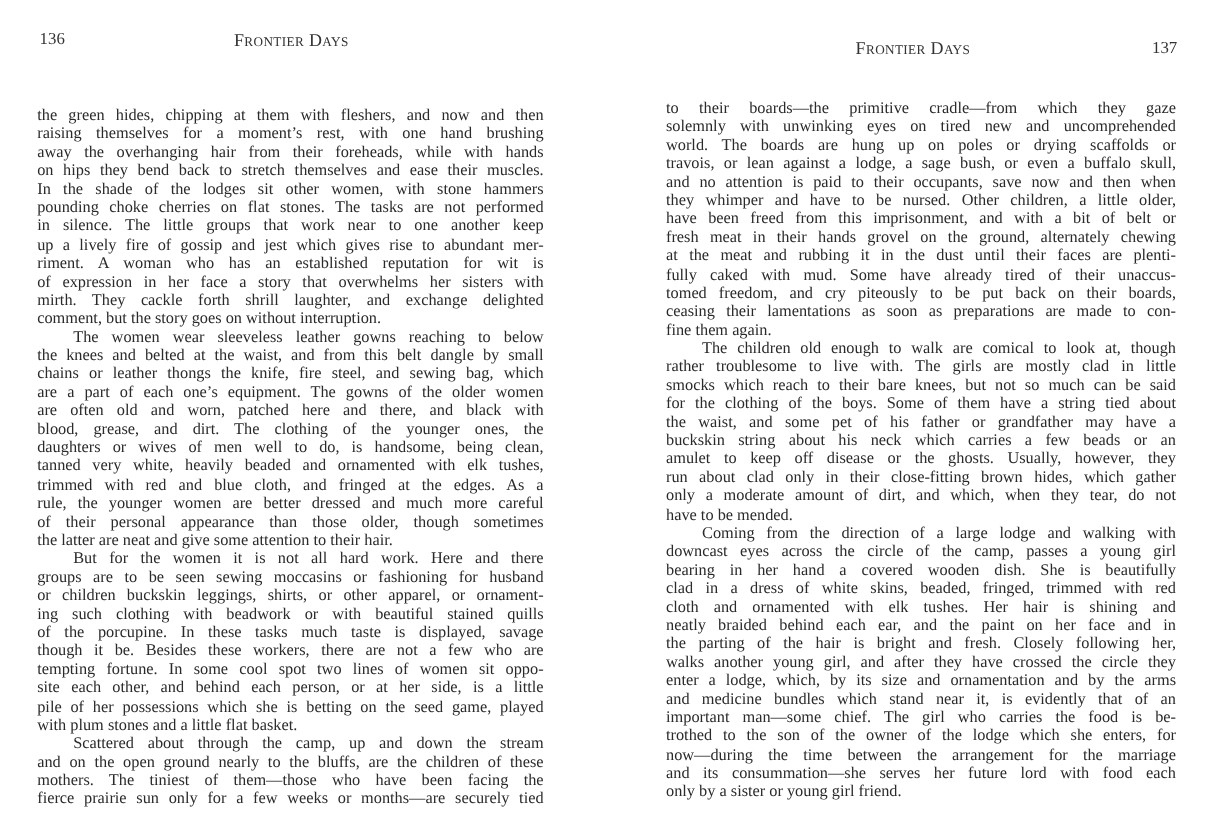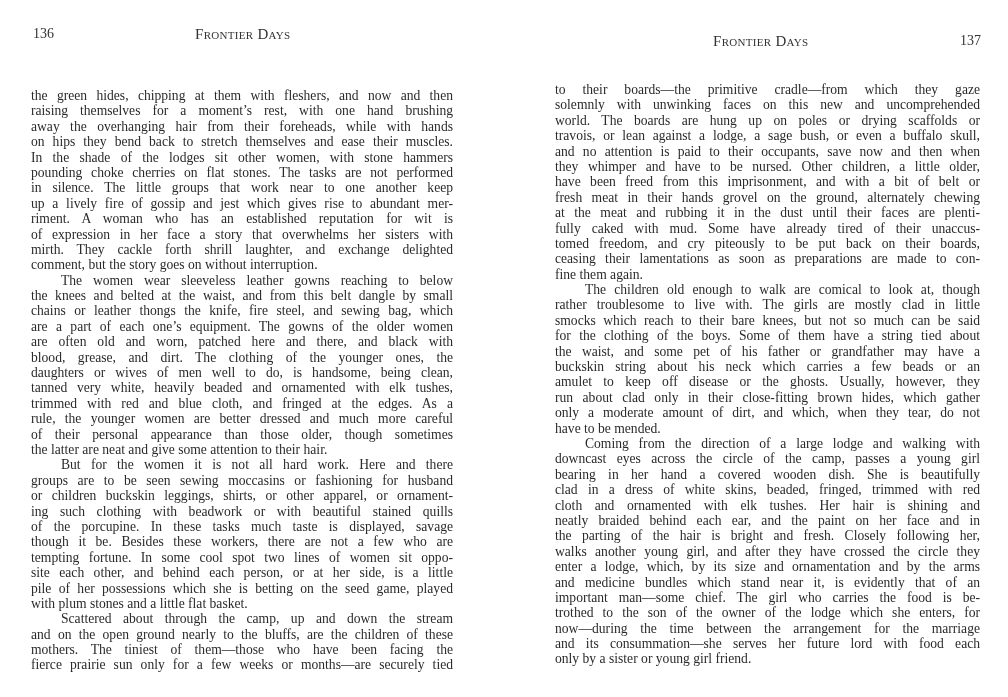--- a/index.html
+++ b/index.html
@@ -72,21 +72,21 @@
       <span class="line">mothers.  The tiniest of them—those who have been facing the</span>
       <span class="line">fierce prairie sun only for a few weeks or months—are securely tied</span>
     </div>
 </div>
 
 <div class="page page-right">
   <span class="header title-sc">Frontier Days</span>
   <span class="folio">137</span>
   <div class="text-block">
       <span class="line">to their boards—the primitive cradle—from which they gaze</span>
-      <span class="line">solemnly with unwinking faces on this new and uncomprehended</span>
+      <span class="line">solemnly with unwinking eyes on tired new and uncomprehended</span>
       <span class="line">world.  The boards are hung up on poles or drying scaffolds or</span>
       <span class="line">travois, or lean against a lodge, a sage bush, or even a buffalo skull,</span>
       <span class="line">and no attention is paid to their occupants, save now and then when</span>
       <span class="line">they whimper and have to be nursed.  Other children, a little older,</span>
       <span class="line">have been freed from this imprisonment, and with a bit of belt or</span>
       <span class="line">fresh meat in their hands grovel on the ground, alternately chewing</span>
       <span class="line">at the meat and rubbing it in the dust until their faces are plenti-</span>
       <span class="line">fully caked with mud.  Some have already tired of their unaccus-</span>
       <span class="line">tomed freedom, and cry piteously to be put back on their boards,</span>
       <span class="line">ceasing their lamentations as soon as preparations are made to con-</span>

